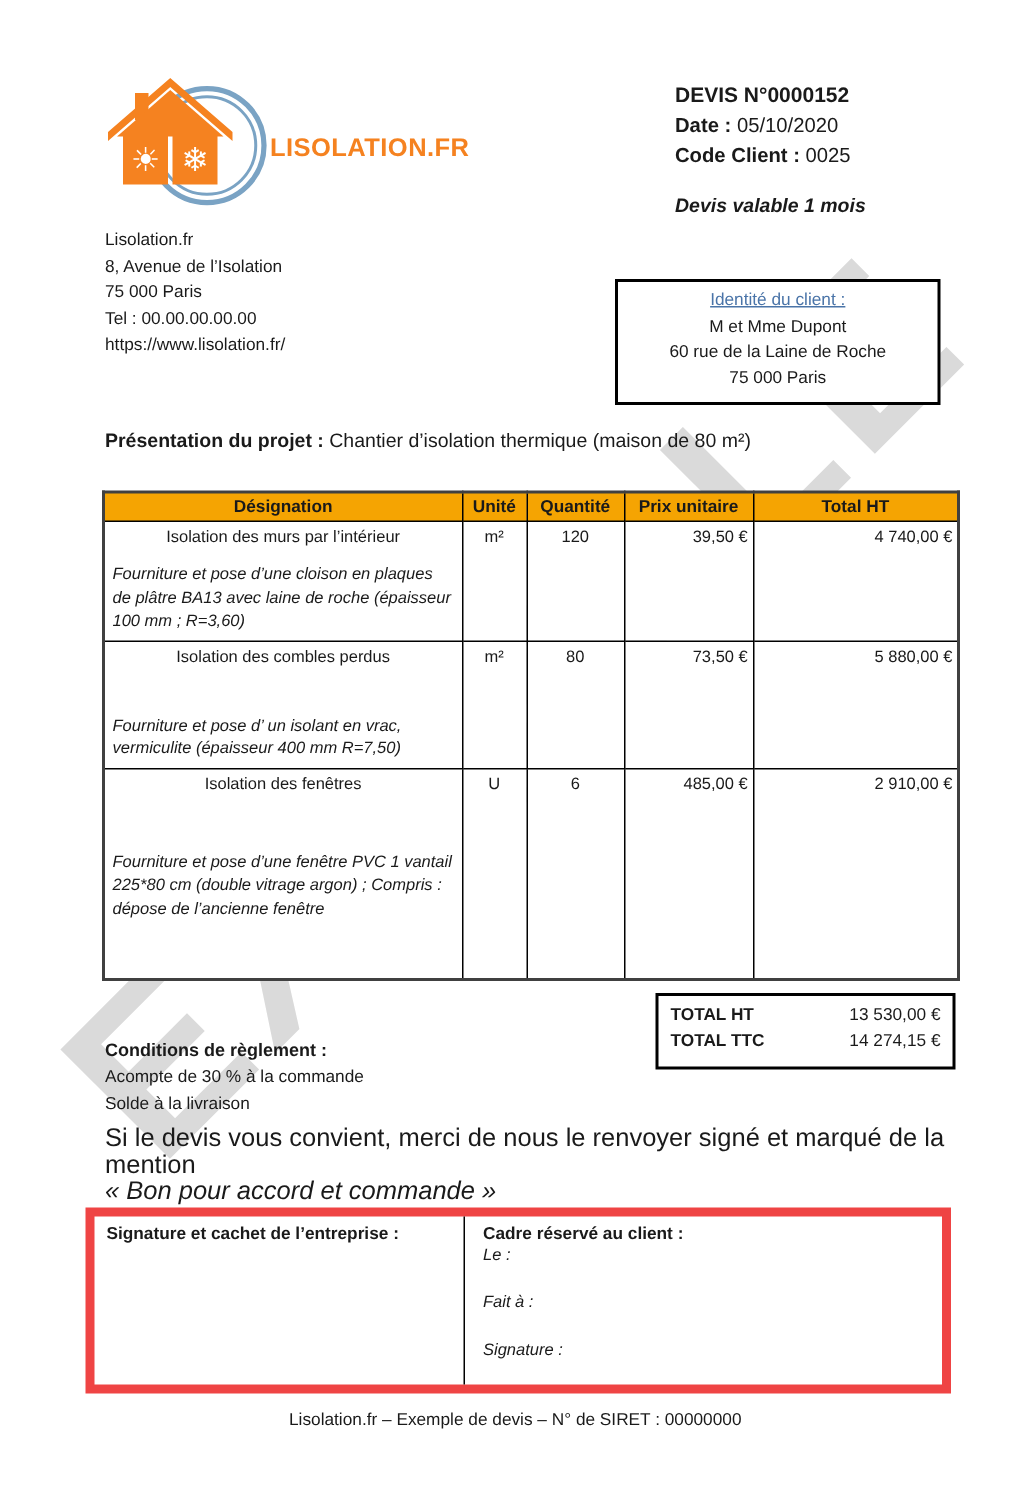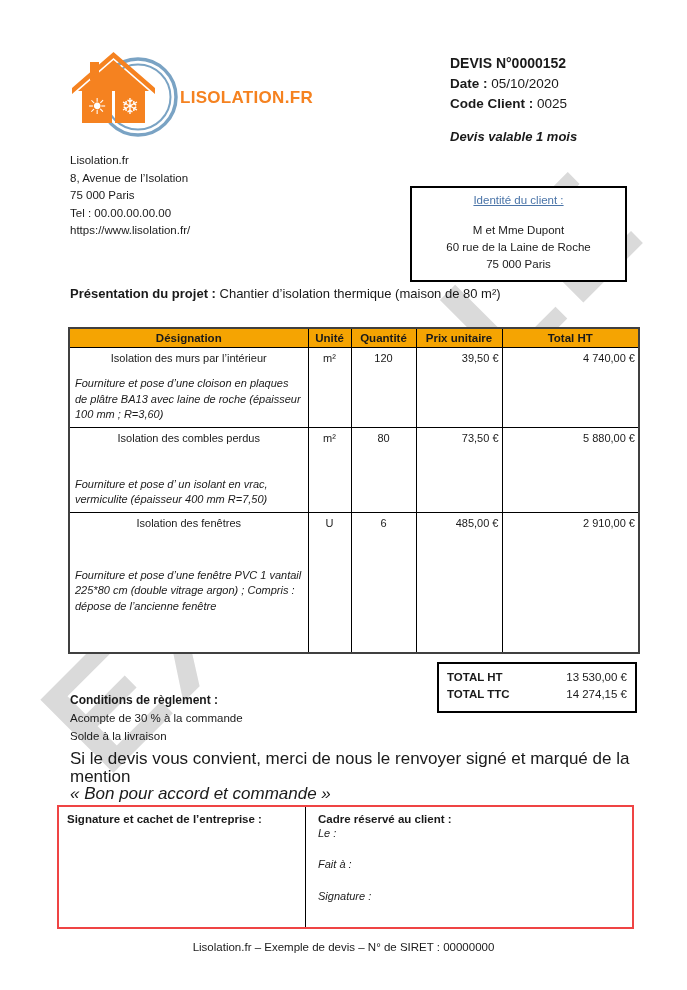--- a/index.html
+++ b/index.html
@@ -27,21 +27,21 @@
   .hdr-line1 { font-weight:bold; font-size:14px; }
   .hdr-label { font-weight:bold; }
   .validity { margin-top:18px; font-style:italic; font-weight:bold; font-size:13px; }
 
   
   .company { left:70px; top:152px; font-size:11.5px; line-height:17.5px; }
 
   
   .client-box { left:410px; top:186px; width:217px; border:2px solid #000; background:#fff;
     text-align:center; padding:4px 4px 7px; font-size:11.5px; line-height:17px; }
-  .client-title { color:#4a74a8; text-decoration:underline; margin-bottom:13px; }
+  .client-title { color:#4a74a8; text-decoration:underline; margin-bottom:1px; }
 
   
   .project { left:70px; top:286px; font-size:13px; }
   .project b { font-weight:bold; }
 
   
   table.items { left:68px; top:327px; width:570px; border-collapse:collapse; border:2px solid #404040; table-layout:fixed; }
   table.items th { background:#f5a402; border:1px solid #000; font-size:11.5px; font-weight:bold; padding:3px 2px; }
   table.items td { border:1px solid #000; background:#fff; vertical-align:top; font-size:11px; padding:4px 3px; }
   td.c { text-align:center; }
@@ -59,21 +59,21 @@
   
   .totals-box { left:437px; top:662px; width:200px; border:2px solid #000; background:#fff; padding:5px 8px 8px; }
   .totals-row { display:flex; justify-content:space-between; font-size:11.5px; line-height:17px; }
   .totals-row .lab { font-weight:bold; }
 
   
   .closing { left:70px; top:750px; font-size:17px; line-height:17.5px; }
   .closing .it { font-style:italic; }
 
   
-  .sig-box { left:57px; top:805px; width:577px; height:124px; border:2px solid #ef4444; background:#fff; display:flex; }
+  .sig-box { left:57px; top:805px; width:577px; height:124px; border:6px solid #ef4444; background:#fff; display:flex; }
   .sig-left { width:247px; border-right:1px solid #000; padding:6px 8px; }
   .sig-right { flex:1; padding:6px 12px; }
   .sig-label { font-weight:bold; font-size:11.5px; }
   .sig-field { font-style:italic; font-size:11px; line-height:16px; }
   .f0 { margin-top:15px; } .f2 { margin-top:16px; }
 
   
   .footer { left:0; right:0; top:941px; text-align:center; font-size:11.5px; }
 </style>
 </head>

